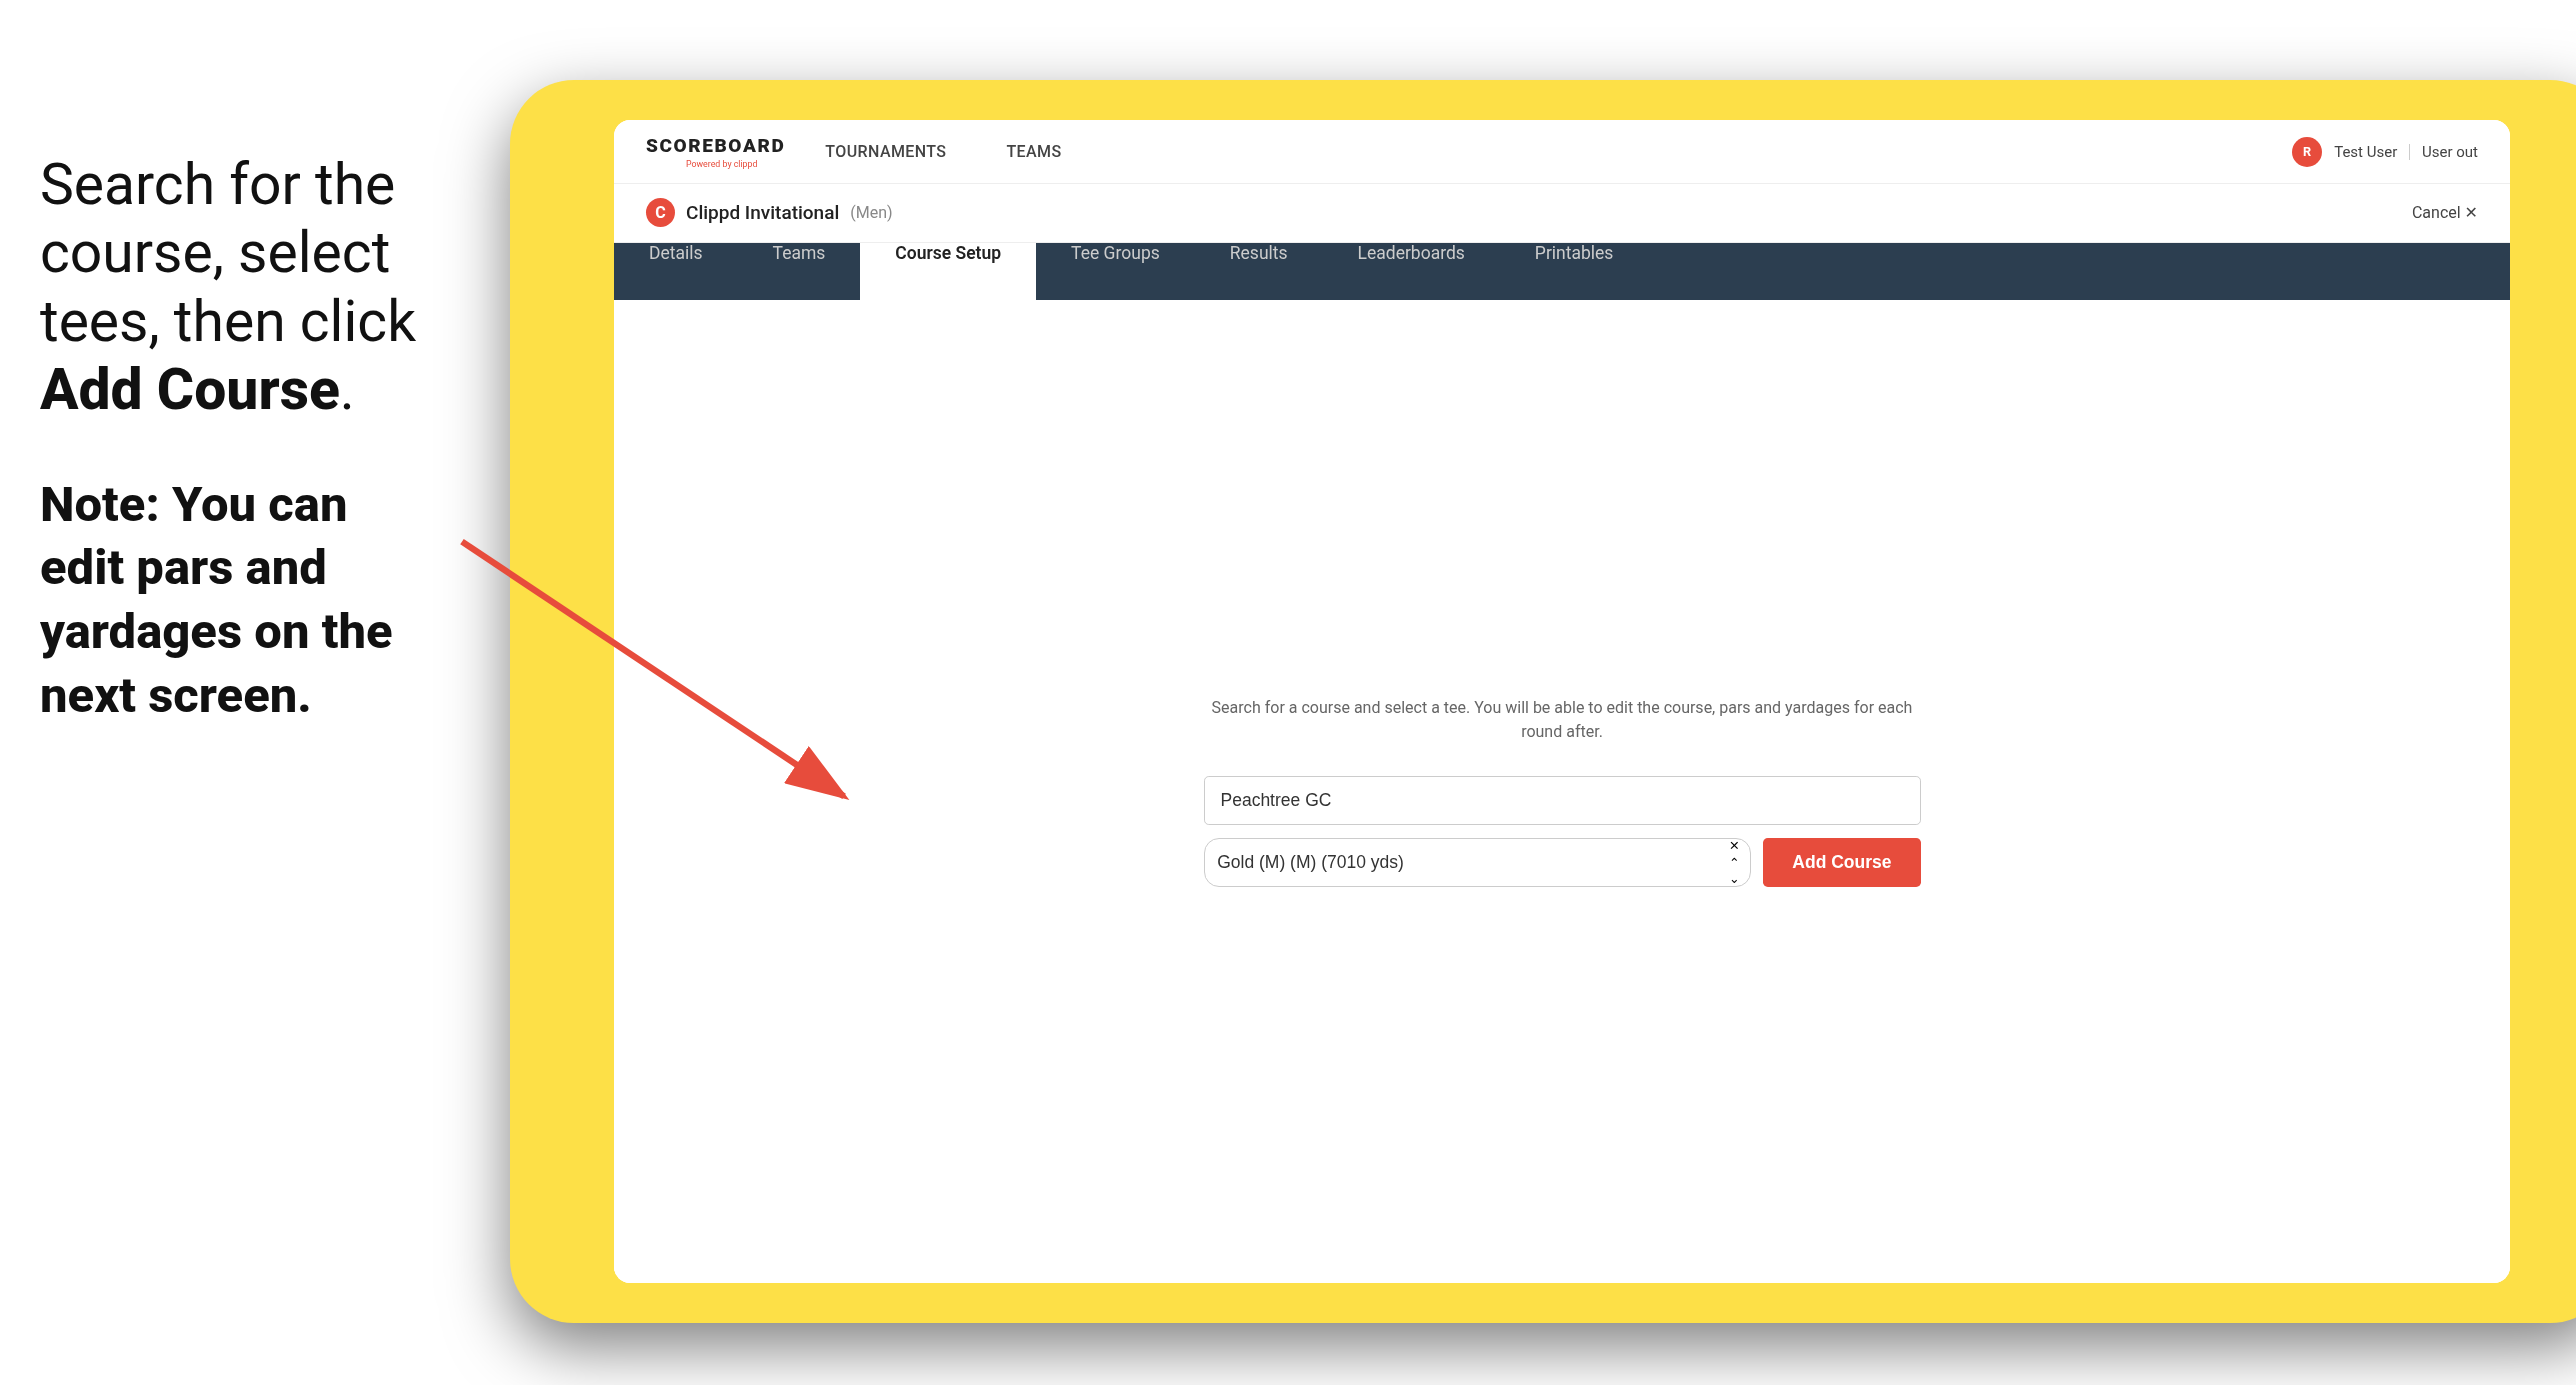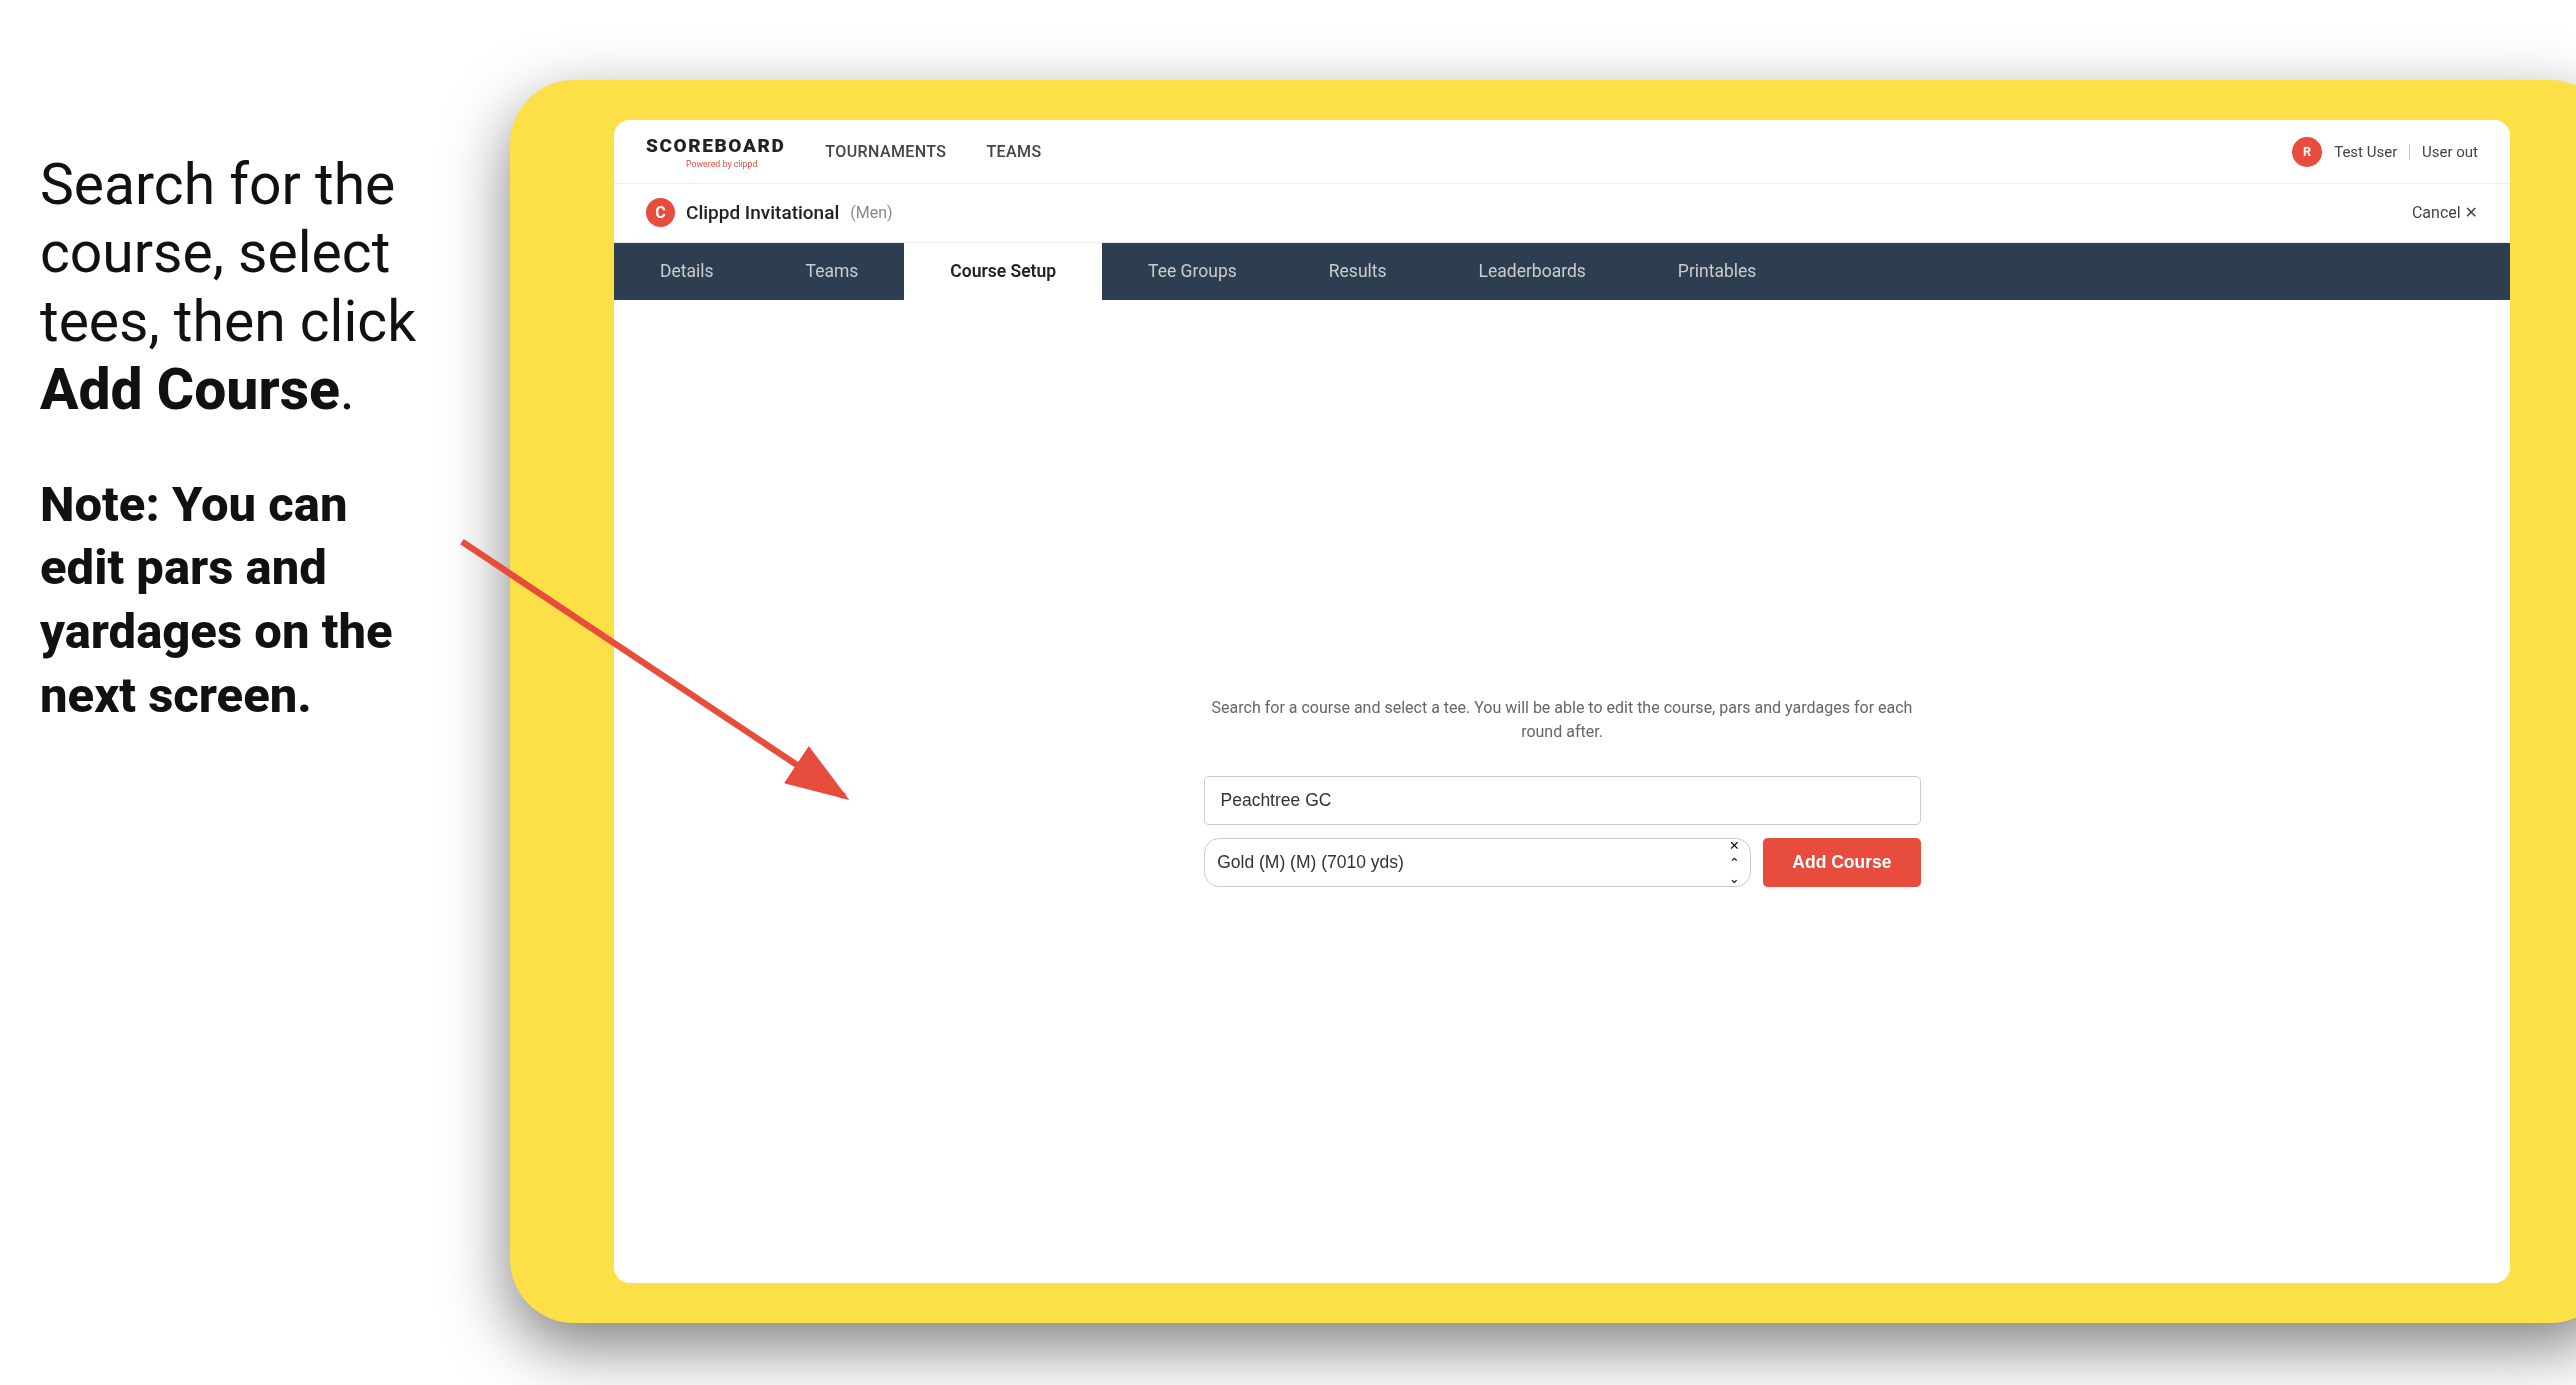--- a/index.html
+++ b/index.html
@@ -84,21 +84,21 @@
       text-transform: uppercase;
     }
     .logo-sub {
       font-size: 8.8px;
       color: #e74c3c;
       margin-top: 1.6px;
       padding-left: 40px;
     }
     .nav-links {
       display: flex;
-      gap: 40px;
+      gap: 60px;
       flex: 1;
     }
     .nav-link {
       font-size: 16px;
       color: #444;
       text-decoration: none;
       font-weight: 500;
       letter-spacing: 0.4px;
     }
     .user-area {
@@ -174,24 +174,24 @@
 
     
     .tab-nav {
       display: flex;
       background: #2c3e50;
       flex-shrink: 0;
       height: 57px;
       align-items: center;
     }
     .tab-item {
-      padding: 0 46px;
+      padding: 0 35px;
       height: 100%;
       display: flex;
-      align-items: center;
+      align-items: flex-start;
       font-size: 17.5px;
       color: #ccc;
       cursor: pointer;
       white-space: nowrap;
     }
     .tab-item.active {
       background: #fff;
       color: #222;
       font-weight: 600;
       border-radius: 0;

